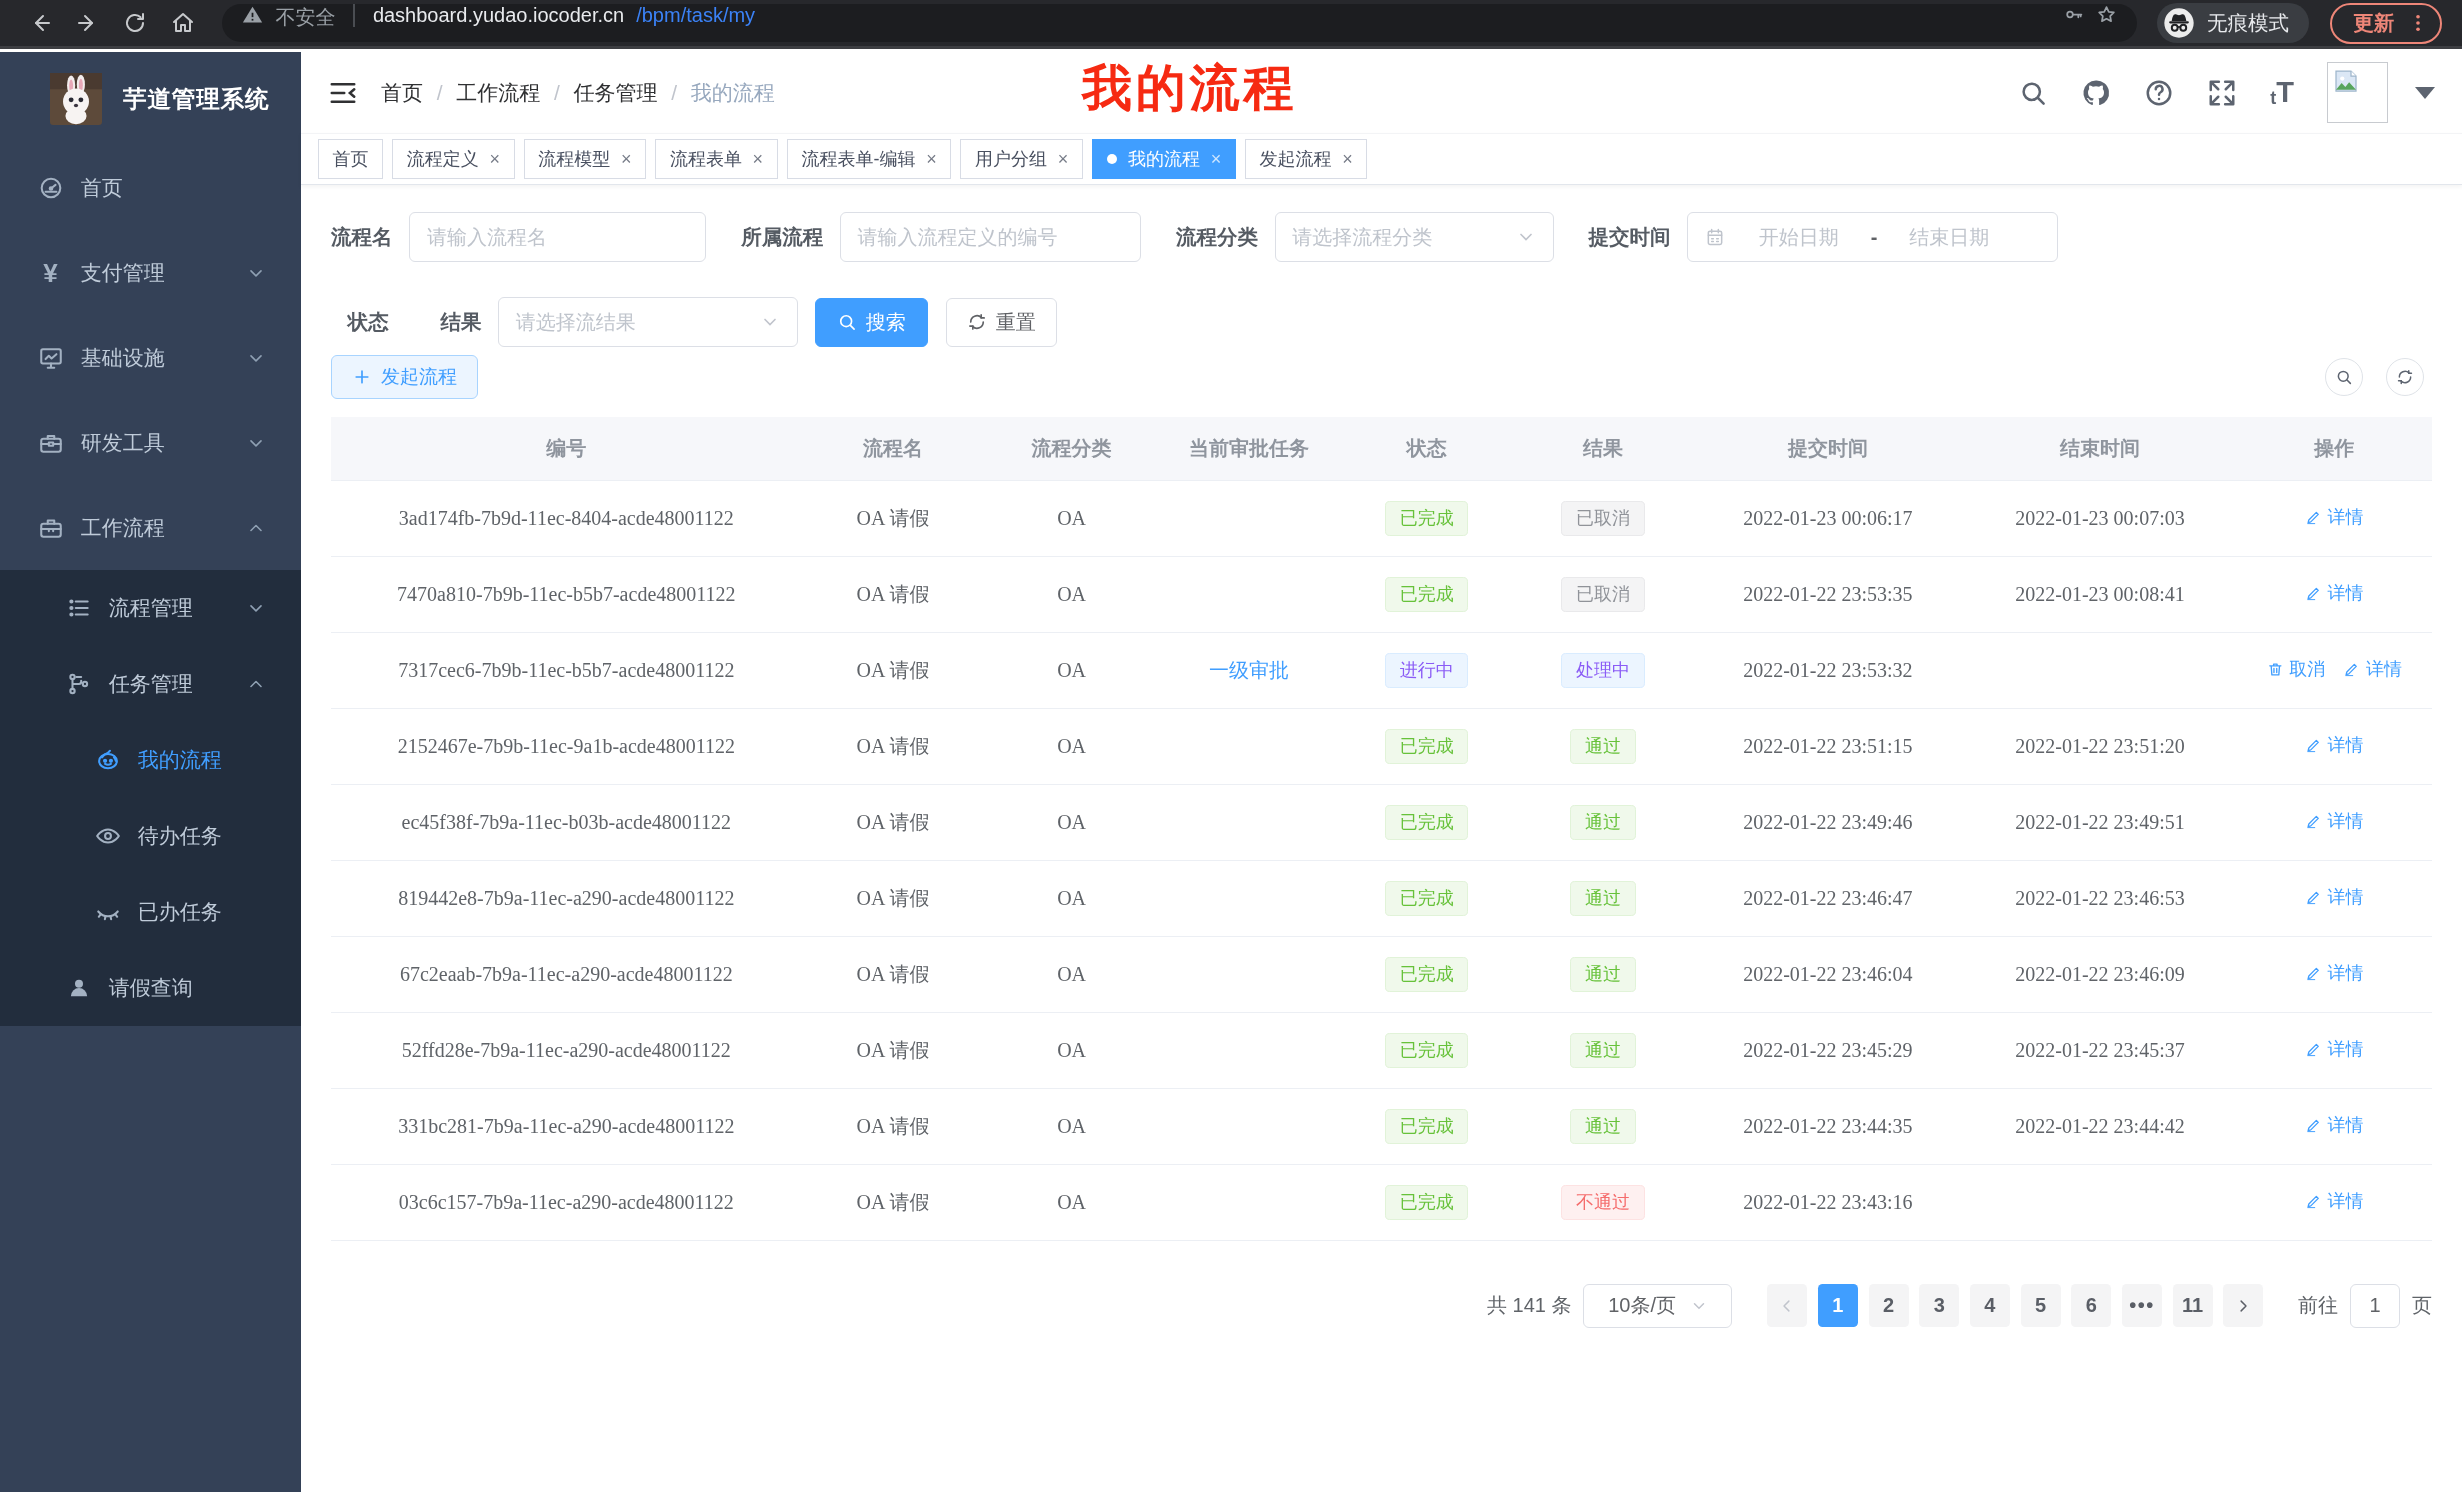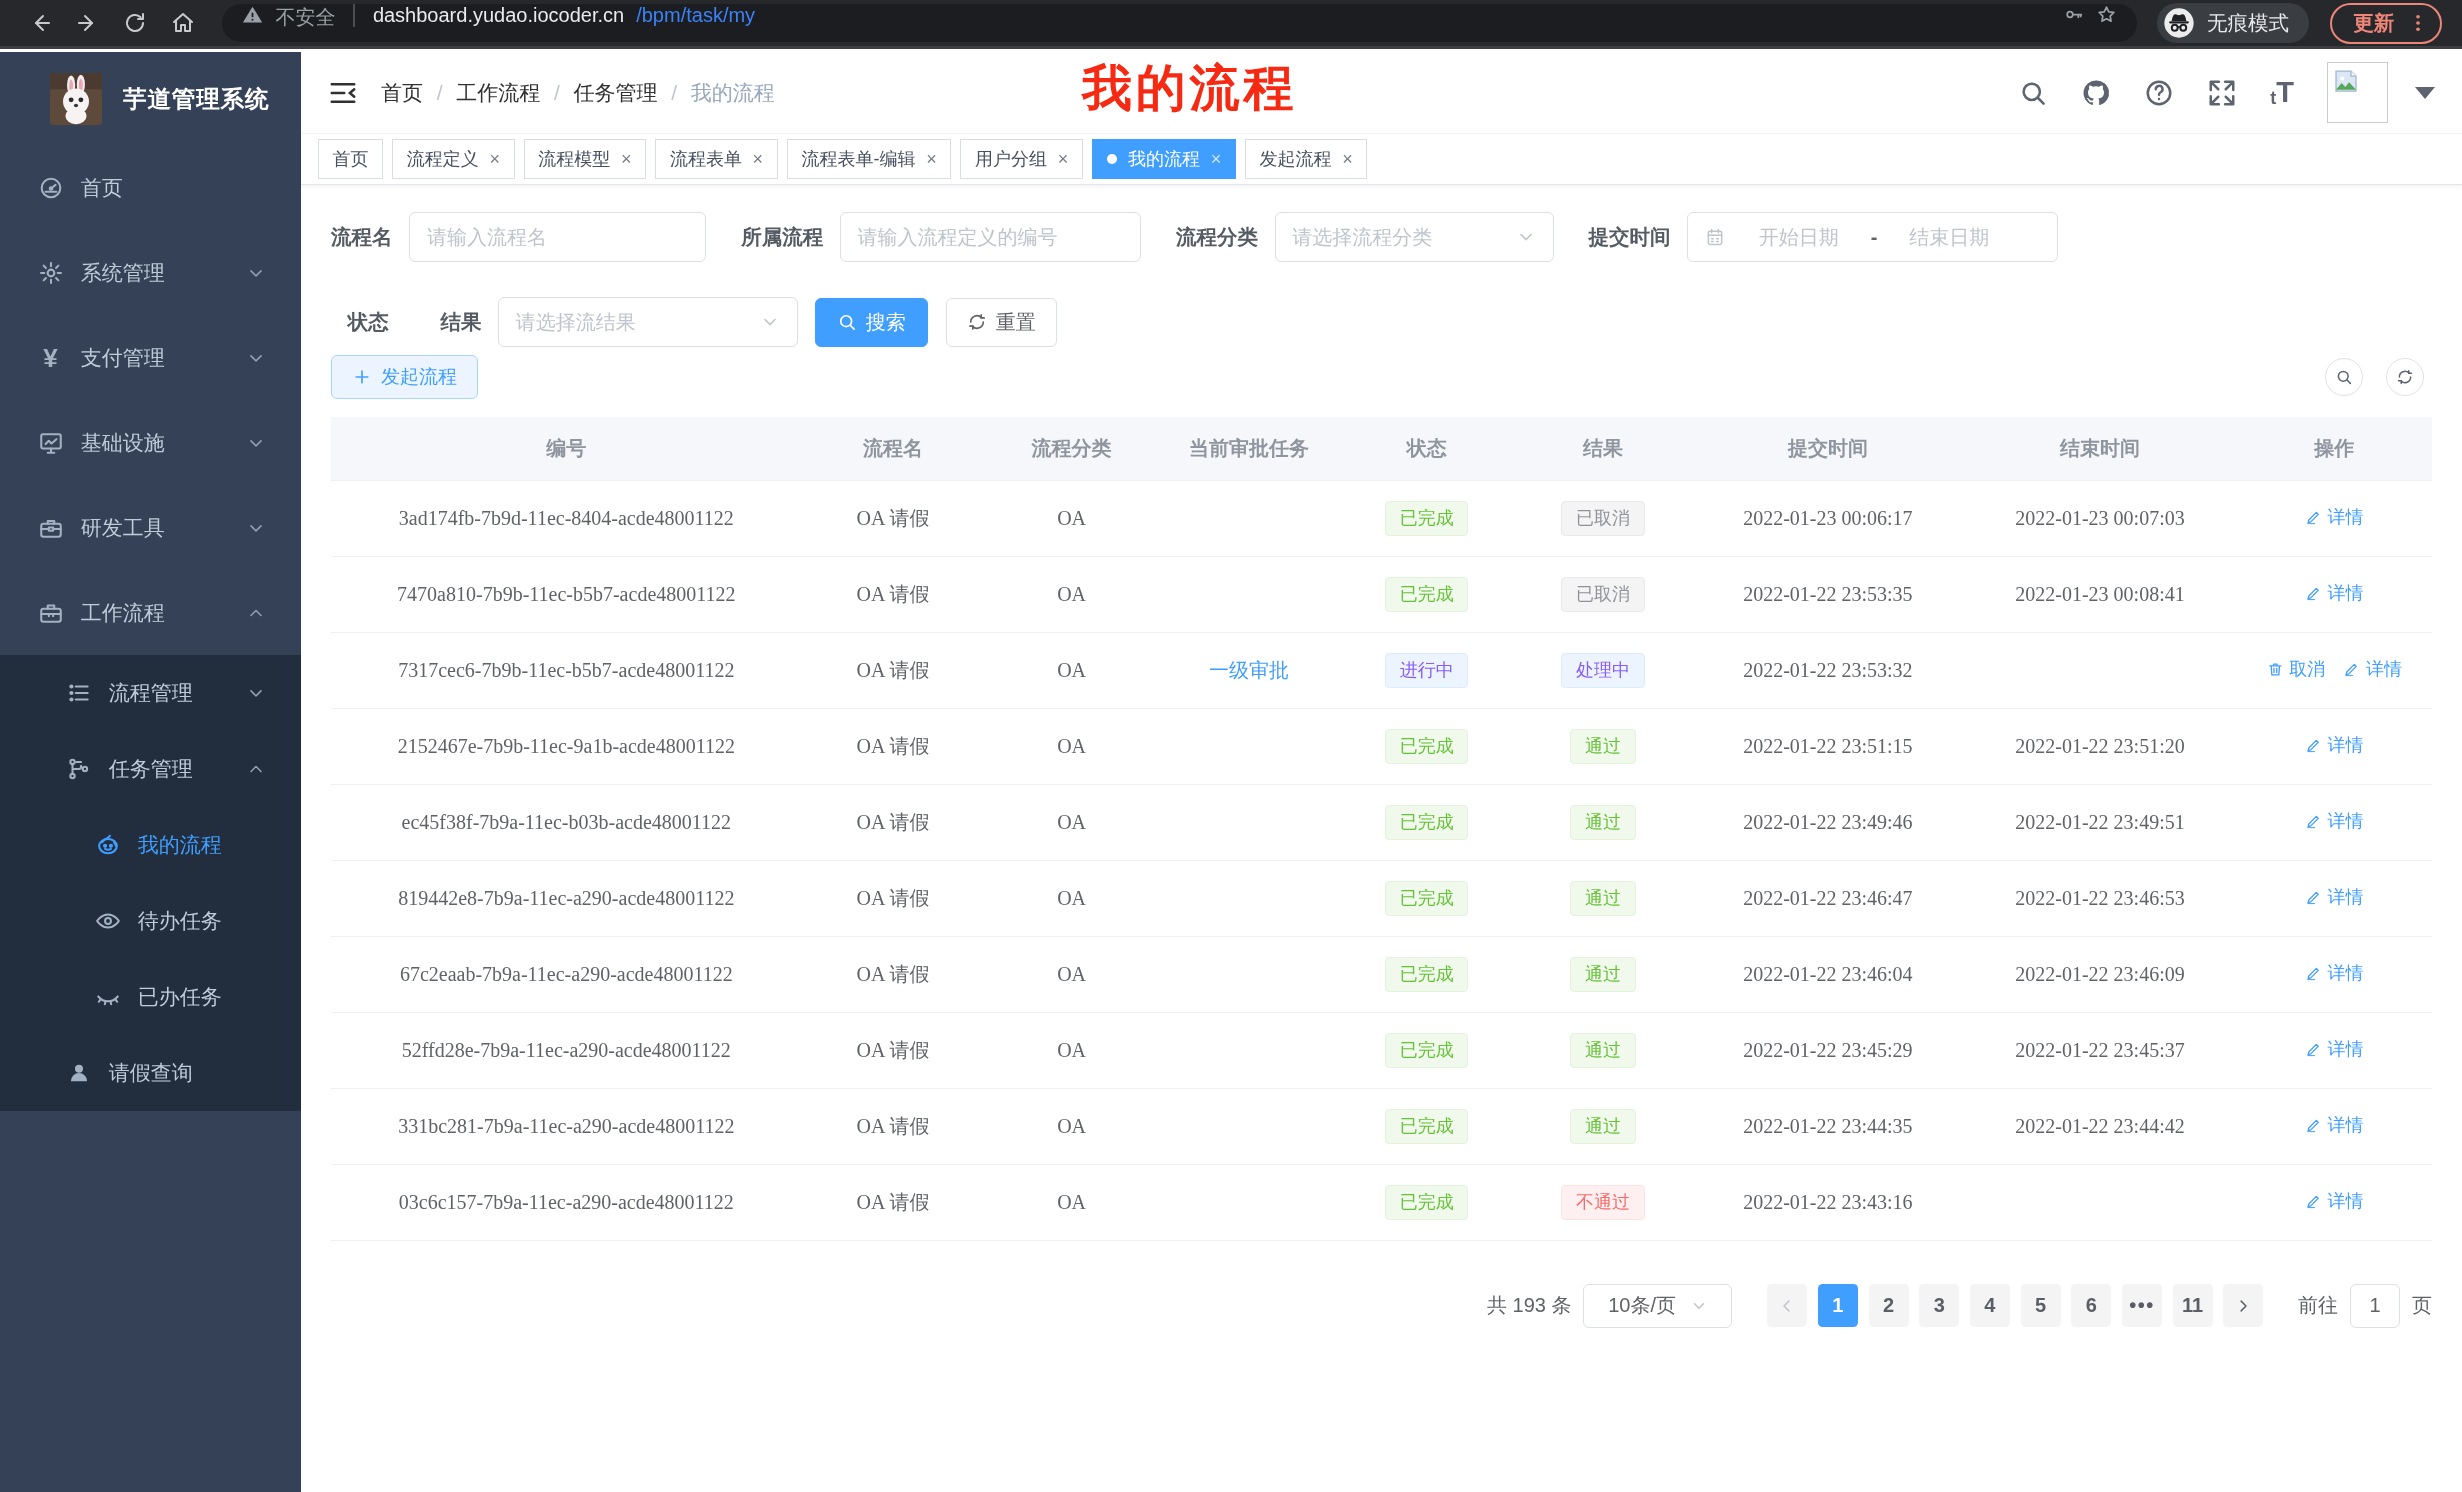--- a/index.html
+++ b/index.html
@@ -214,34 +214,20 @@
               <path d="M12 12.5l4.2-3.4"></path>
               <circle cx="12" cy="12.5" r="1.2" fill="currentColor"></circle>
               <path d="M7 15.5h10"></path>
             </svg>
           </span>
     <span class="mi-label">首页</span>
 
   </div>
         <div class="menu-item top">
     <span class="mi-icon">
-            <svg viewBox="0 0 24 24" fill="none" stroke="currentColor" stroke-width="1.9" stroke-linecap="round" stroke-linejoin="round">
-              <circle cx="12" cy="12" r="3.1"></circle>
-              <path d="M12 2.8v3M12 18.2v3M2.8 12h3M18.2 12h3M5.2 5.2l2.1 2.1M16.7 16.7l2.1 2.1M18.8 5.2l-2.1 2.1M7.3 16.7l-2.1 2.1"></path>
-            </svg>
-          </span>
-    <span class="mi-label">系统管理</span>
-    <span class="mi-arrow">
-            <svg viewBox="0 0 24 24" fill="none" stroke="currentColor" stroke-width="1.9" stroke-linecap="round" stroke-linejoin="round">
-              <path d="M6 9.5l6 6 6-6"></path>
-            </svg>
-          </span>
-  </div>
-        <div class="menu-item top">
-    <span class="mi-icon">
             <span class="yen">¥</span>
           </span>
     <span class="mi-label">支付管理</span>
     <span class="mi-arrow">
             <svg viewBox="0 0 24 24" fill="none" stroke="currentColor" stroke-width="1.9" stroke-linecap="round" stroke-linejoin="round">
               <path d="M6 9.5l6 6 6-6"></path>
             </svg>
           </span>
   </div>
         <div class="menu-item top">
@@ -764,21 +750,21 @@
                     <path d="M4.5 19.5l1-3.8L16.3 4.9l2.8 2.8L8.3 18.5l-3.8 1z"></path>
                     <path d="M4 21h10" stroke-width="1.4"></path>
                   </svg>
                   <span>详情</span>
                 </span></td>
   </tr>
           </tbody>
       </table>
 
       <div class="pager">
-        <span>共 193 条</span>
+        <span>共 141 条</span>
         <div class="psel">
           <span>10条/页</span>
           <svg viewBox="0 0 24 24" fill="none" stroke="currentColor" stroke-width="2" stroke-linecap="round">
               <path d="M6 9l6 6 6-6"></path>
             </svg>
         </div>
         <span class="pgap"></span>
         <div id="pager-btns" style="display:flex;gap:10.7px;align-items:center;">
             <div class="pbtn disabled">
               <svg viewBox="0 0 24 24" fill="none" stroke="currentColor" stroke-width="1.9" stroke-linecap="round" stroke-linejoin="round">

